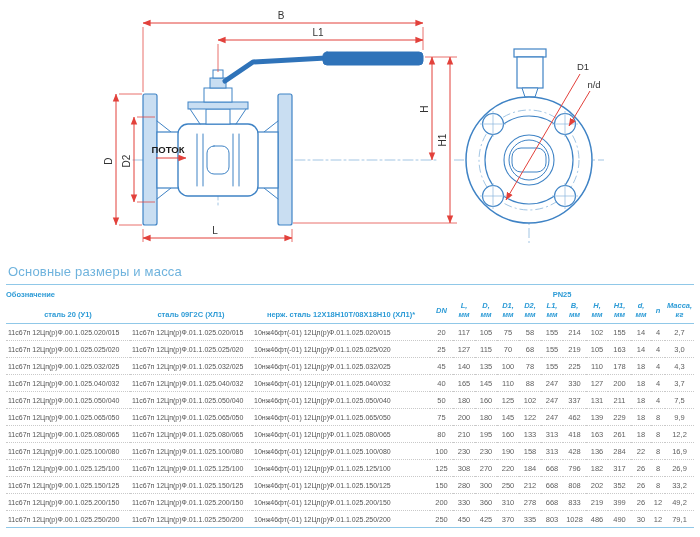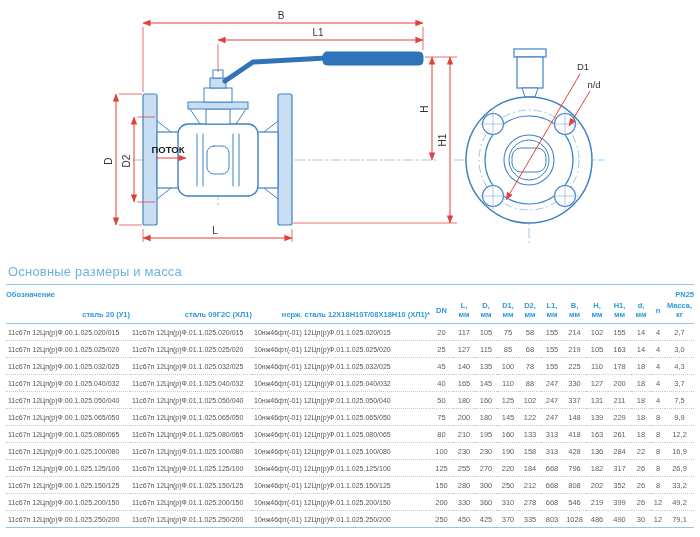--- a/index.html
+++ b/index.html
@@ -7,24 +7,24 @@
   .drawings{position:relative;width:700px;height:256px;}
   .drawings svg{position:absolute;left:0;top:0;}
 
   .section-title{margin:8px 6px 5px 8px;font-size:13px;color:#6fb3dd;letter-spacing:.2px;}
 
   table.dims{width:688px;margin:0 6px;border-collapse:collapse;table-layout:fixed;
              font-family:"Liberation Sans",sans-serif;font-size:7.5px;color:#5f5f5f;}
   thead th{color:#2d9bd6;font-weight:bold;font-size:7.5px;}
   tr.h1row th{border-top:1px solid #90c8e8;padding:5px 0 2px;}
   th.th-designation{text-align:left;padding-left:2px;}
-  th.th-pn{text-align:right;padding-right:90px;}
+  th.th-pn{text-align:center;padding-right:90px;}
   tr.h2row th{border-bottom:1px solid #90c8e8;padding:0 0 4px;}
-  th.th-mat{text-align:right;vertical-align:bottom;padding-left:2px;padding-right:6px;font-weight:bold;}
-  th.th-dim{vertical-align:middle;line-height:9px;}
+  th.th-mat{text-align:center;vertical-align:bottom;padding-left:2px;padding-right:6px;font-weight:bold;}
+  th.th-dim{vertical-align:middle;line-height:9px;font-style:italic;}
   th.th-dim .du{display:block;font-weight:bold;}
   tbody td{border-bottom:1px dotted #c9c9c9;padding:4px 0 3px;text-align:center;
            white-space:nowrap;overflow:hidden;}
   tbody tr:last-child td{border-bottom:1px solid #90c8e8;}
   td.des{text-align:left;font-size:7px;color:#555;padding-left:2px;}
 </style>
 </head>
 <body>
 
 <div class="drawings">
@@ -212,21 +212,21 @@
         <td>4</td>
         <td>2,7</td>
       </tr>
       <tr>
         <td class="des">11с67п 12Цп(р)Ф.00.1.025.025/020</td>
         <td class="des">11с67п 12Цп(р)Ф.01.1.025.025/020</td>
         <td class="des">10нж46фт(-01) 12Цп(р)Ф.01.1.025.025/020</td>
         <td>25</td>
         <td>127</td>
         <td>115</td>
-        <td>85</td>
+        <td>70</td>
         <td>68</td>
         <td>155</td>
         <td>219</td>
         <td>105</td>
         <td>163</td>
         <td>14</td>
         <td>4</td>
         <td>3,0</td>
       </tr>
       <tr>
@@ -283,21 +283,21 @@
       <tr>
         <td class="des">11с67п 12Цп(р)Ф.00.1.025.065/050</td>
         <td class="des">11с67п 12Цп(р)Ф.01.1.025.065/050</td>
         <td class="des">10нж46фт(-01) 12Цп(р)Ф.01.1.025.065/050</td>
         <td>75</td>
         <td>200</td>
         <td>180</td>
         <td>145</td>
         <td>122</td>
         <td>247</td>
-        <td>148</td>
+        <td>462</td>
         <td>139</td>
         <td>229</td>
         <td>18</td>
         <td>8</td>
         <td>9,9</td>
       </tr>
       <tr>
         <td class="des">11с67п 12Цп(р)Ф.00.1.025.080/065</td>
         <td class="des">11с67п 12Цп(р)Ф.01.1.025.080/065</td>
         <td class="des">10нж46фт(-01) 12Цп(р)Ф.01.1.025.080/065</td>
@@ -329,21 +329,21 @@
         <td>284</td>
         <td>22</td>
         <td>8</td>
         <td>16,9</td>
       </tr>
       <tr>
         <td class="des">11с67п 12Цп(р)Ф.00.1.025.125/100</td>
         <td class="des">11с67п 12Цп(р)Ф.01.1.025.125/100</td>
         <td class="des">10нж46фт(-01) 12Цп(р)Ф.01.1.025.125/100</td>
         <td>125</td>
-        <td>255</td>
+        <td>308</td>
         <td>270</td>
         <td>220</td>
         <td>184</td>
         <td>668</td>
         <td>796</td>
         <td>182</td>
         <td>317</td>
         <td>26</td>
         <td>8</td>
         <td>26,9</td>
@@ -368,21 +368,21 @@
       <tr>
         <td class="des">11с67п 12Цп(р)Ф.00.1.025.200/150</td>
         <td class="des">11с67п 12Цп(р)Ф.01.1.025.200/150</td>
         <td class="des">10нж46фт(-01) 12Цп(р)Ф.01.1.025.200/150</td>
         <td>200</td>
         <td>330</td>
         <td>360</td>
         <td>310</td>
         <td>278</td>
         <td>668</td>
-        <td>546</td>
+        <td>833</td>
         <td>219</td>
         <td>399</td>
         <td>26</td>
         <td>12</td>
         <td>49,2</td>
       </tr>
       <tr>
         <td class="des">11с67п 12Цп(р)Ф.00.1.025.250/200</td>
         <td class="des">11с67п 12Цп(р)Ф.01.1.025.250/200</td>
         <td class="des">10нж46фт(-01) 12Цп(р)Ф.01.1.025.250/200</td>

